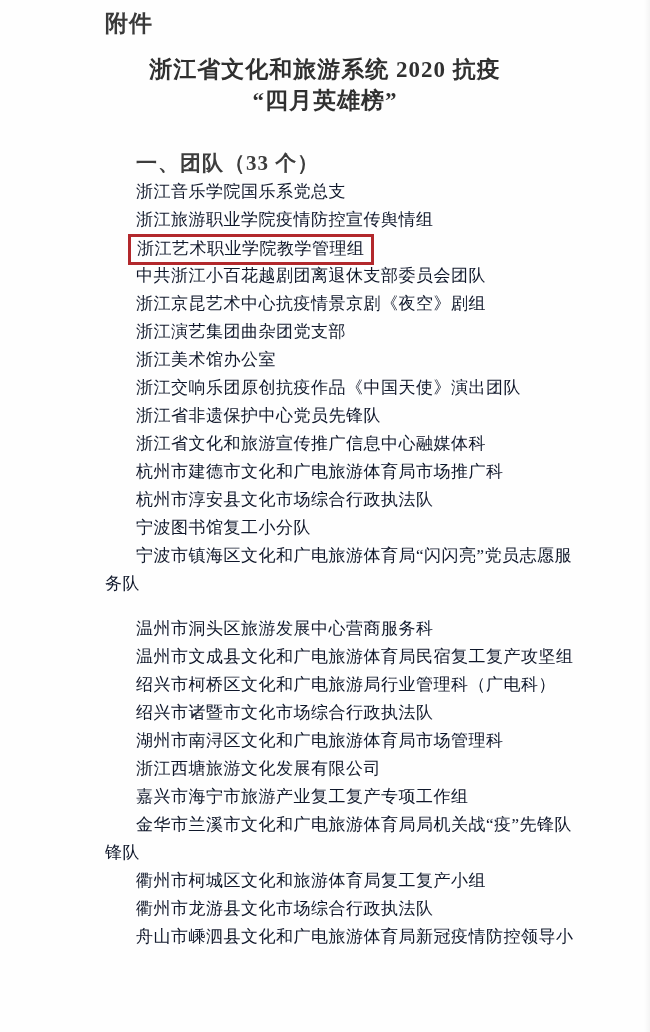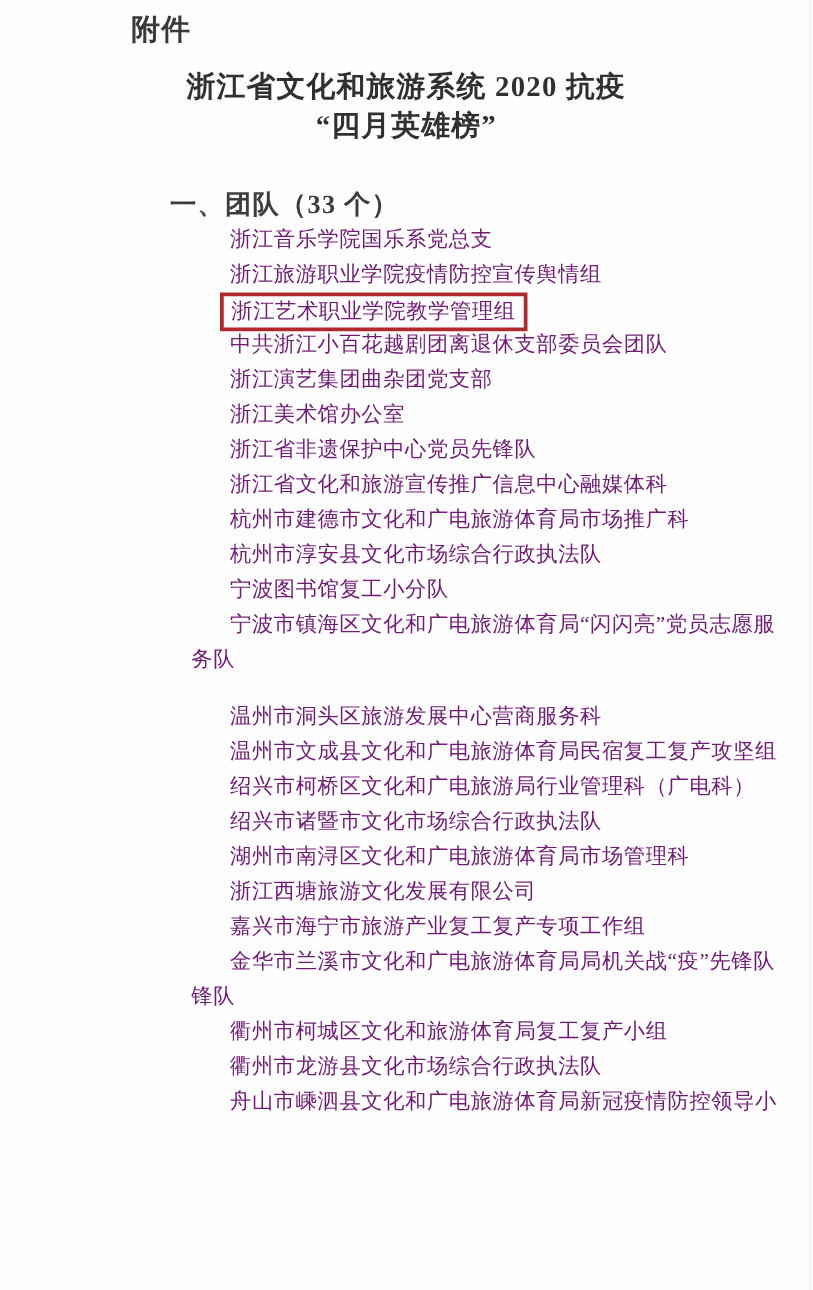--- a/index.html
+++ b/index.html
@@ -52,24 +52,23 @@
   .team-list {
     position: absolute;
     left: 105px;
     top: 178px;
     width: 480px;
   }
   .line {
     height: 28px;
     line-height: 28px;
     font-size: 17px;
-    color: #701a75;
+    color: #0f172a;
     letter-spacing: 0.5px;
     white-space: nowrap;
-    margin-left: 48px;
   }
   .line.first { padding-left: 31px; }
   .item.gap-after { margin-bottom: 17px; }
   .highlight-box {
     display: inline-block;
     border: 3px solid var(--hl, #b2282c);
     padding: 0 6px 1px 6px;
     margin-left: -8px;
     line-height: 24px;
   }
@@ -94,24 +93,30 @@
       <div class="item">
         <div class="line first">浙江旅游职业学院疫情防控宣传舆情组</div>
       </div>
       <div class="item">
         <div class="line first"><span class="highlight-box">浙江艺术职业学院教学管理组</span></div>
       </div>
       <div class="item">
         <div class="line first">中共浙江小百花越剧团离退休支部委员会团队</div>
       </div>
       <div class="item">
+        <div class="line first">浙江京昆艺术中心抗疫情景京剧《夜空》剧组</div>
+      </div>
+      <div class="item">
         <div class="line first">浙江演艺集团曲杂团党支部</div>
       </div>
       <div class="item">
         <div class="line first">浙江美术馆办公室</div>
+      </div>
+      <div class="item">
+        <div class="line first">浙江交响乐团原创抗疫作品《中国天使》演出团队</div>
       </div>
       <div class="item">
         <div class="line first">浙江省非遗保护中心党员先锋队</div>
       </div>
       <div class="item">
         <div class="line first">浙江省文化和旅游宣传推广信息中心融媒体科</div>
       </div>
       <div class="item">
         <div class="line first">杭州市建德市文化和广电旅游体育局市场推广科</div>
       </div>

